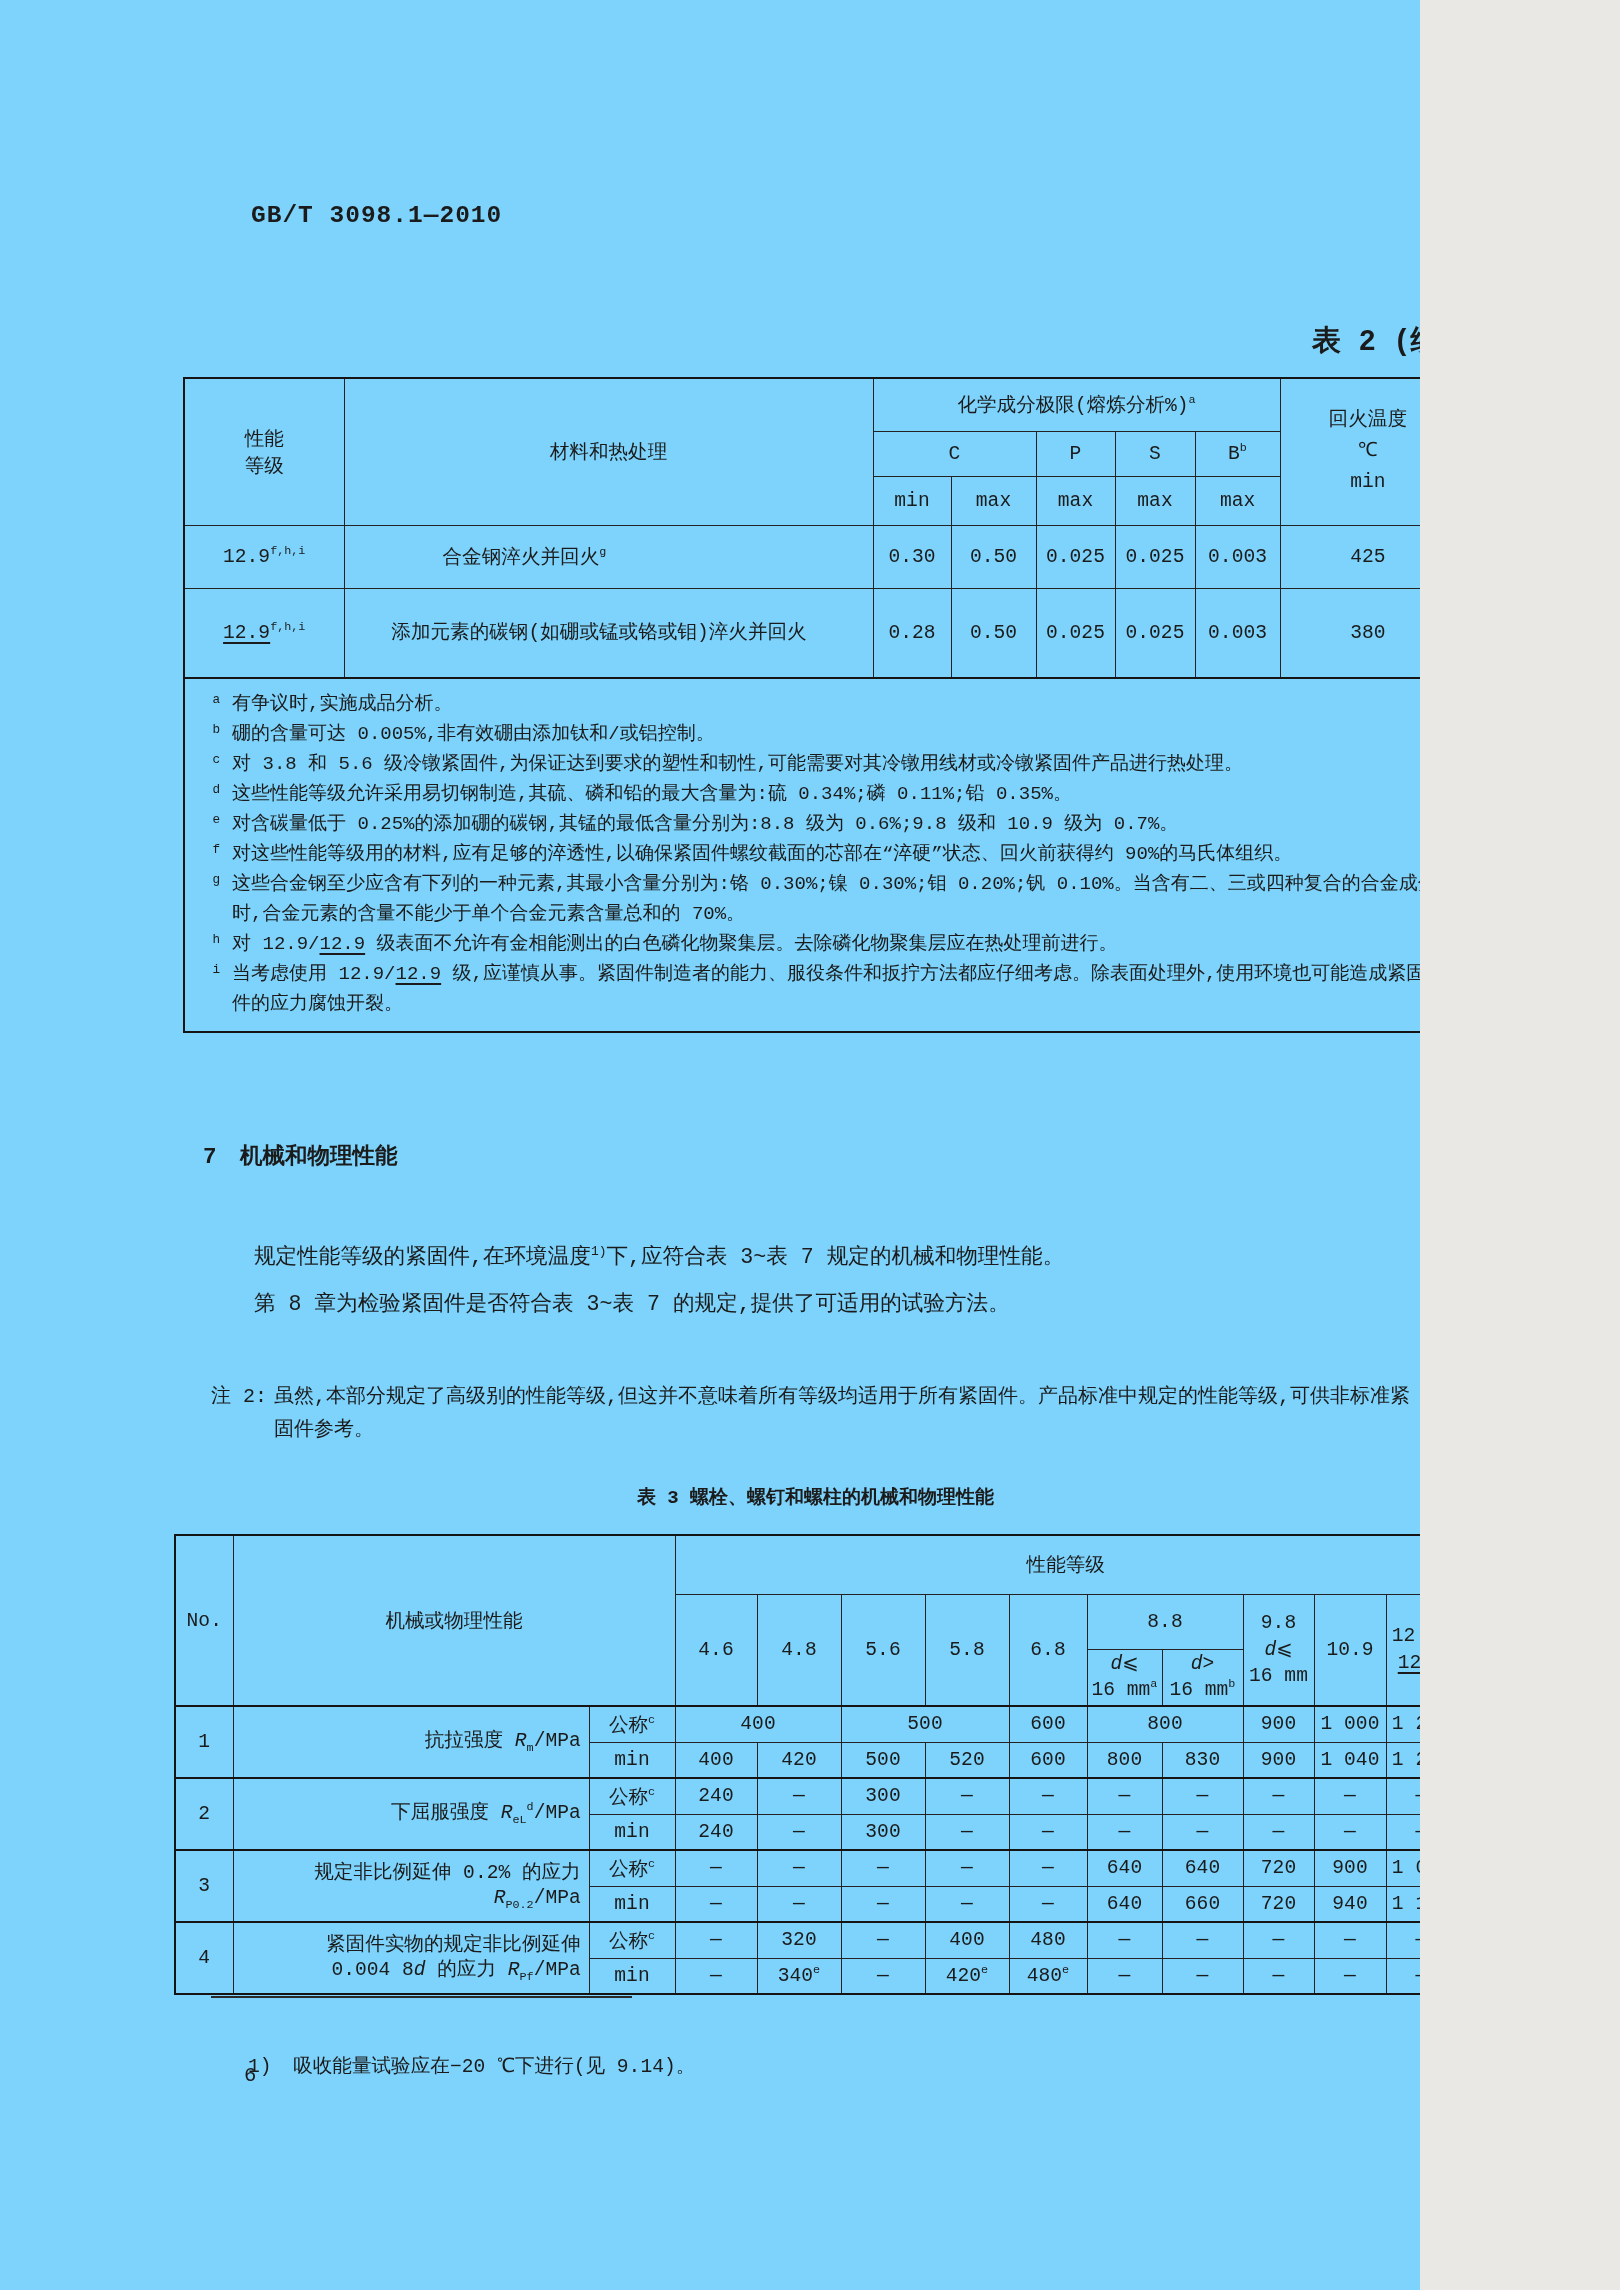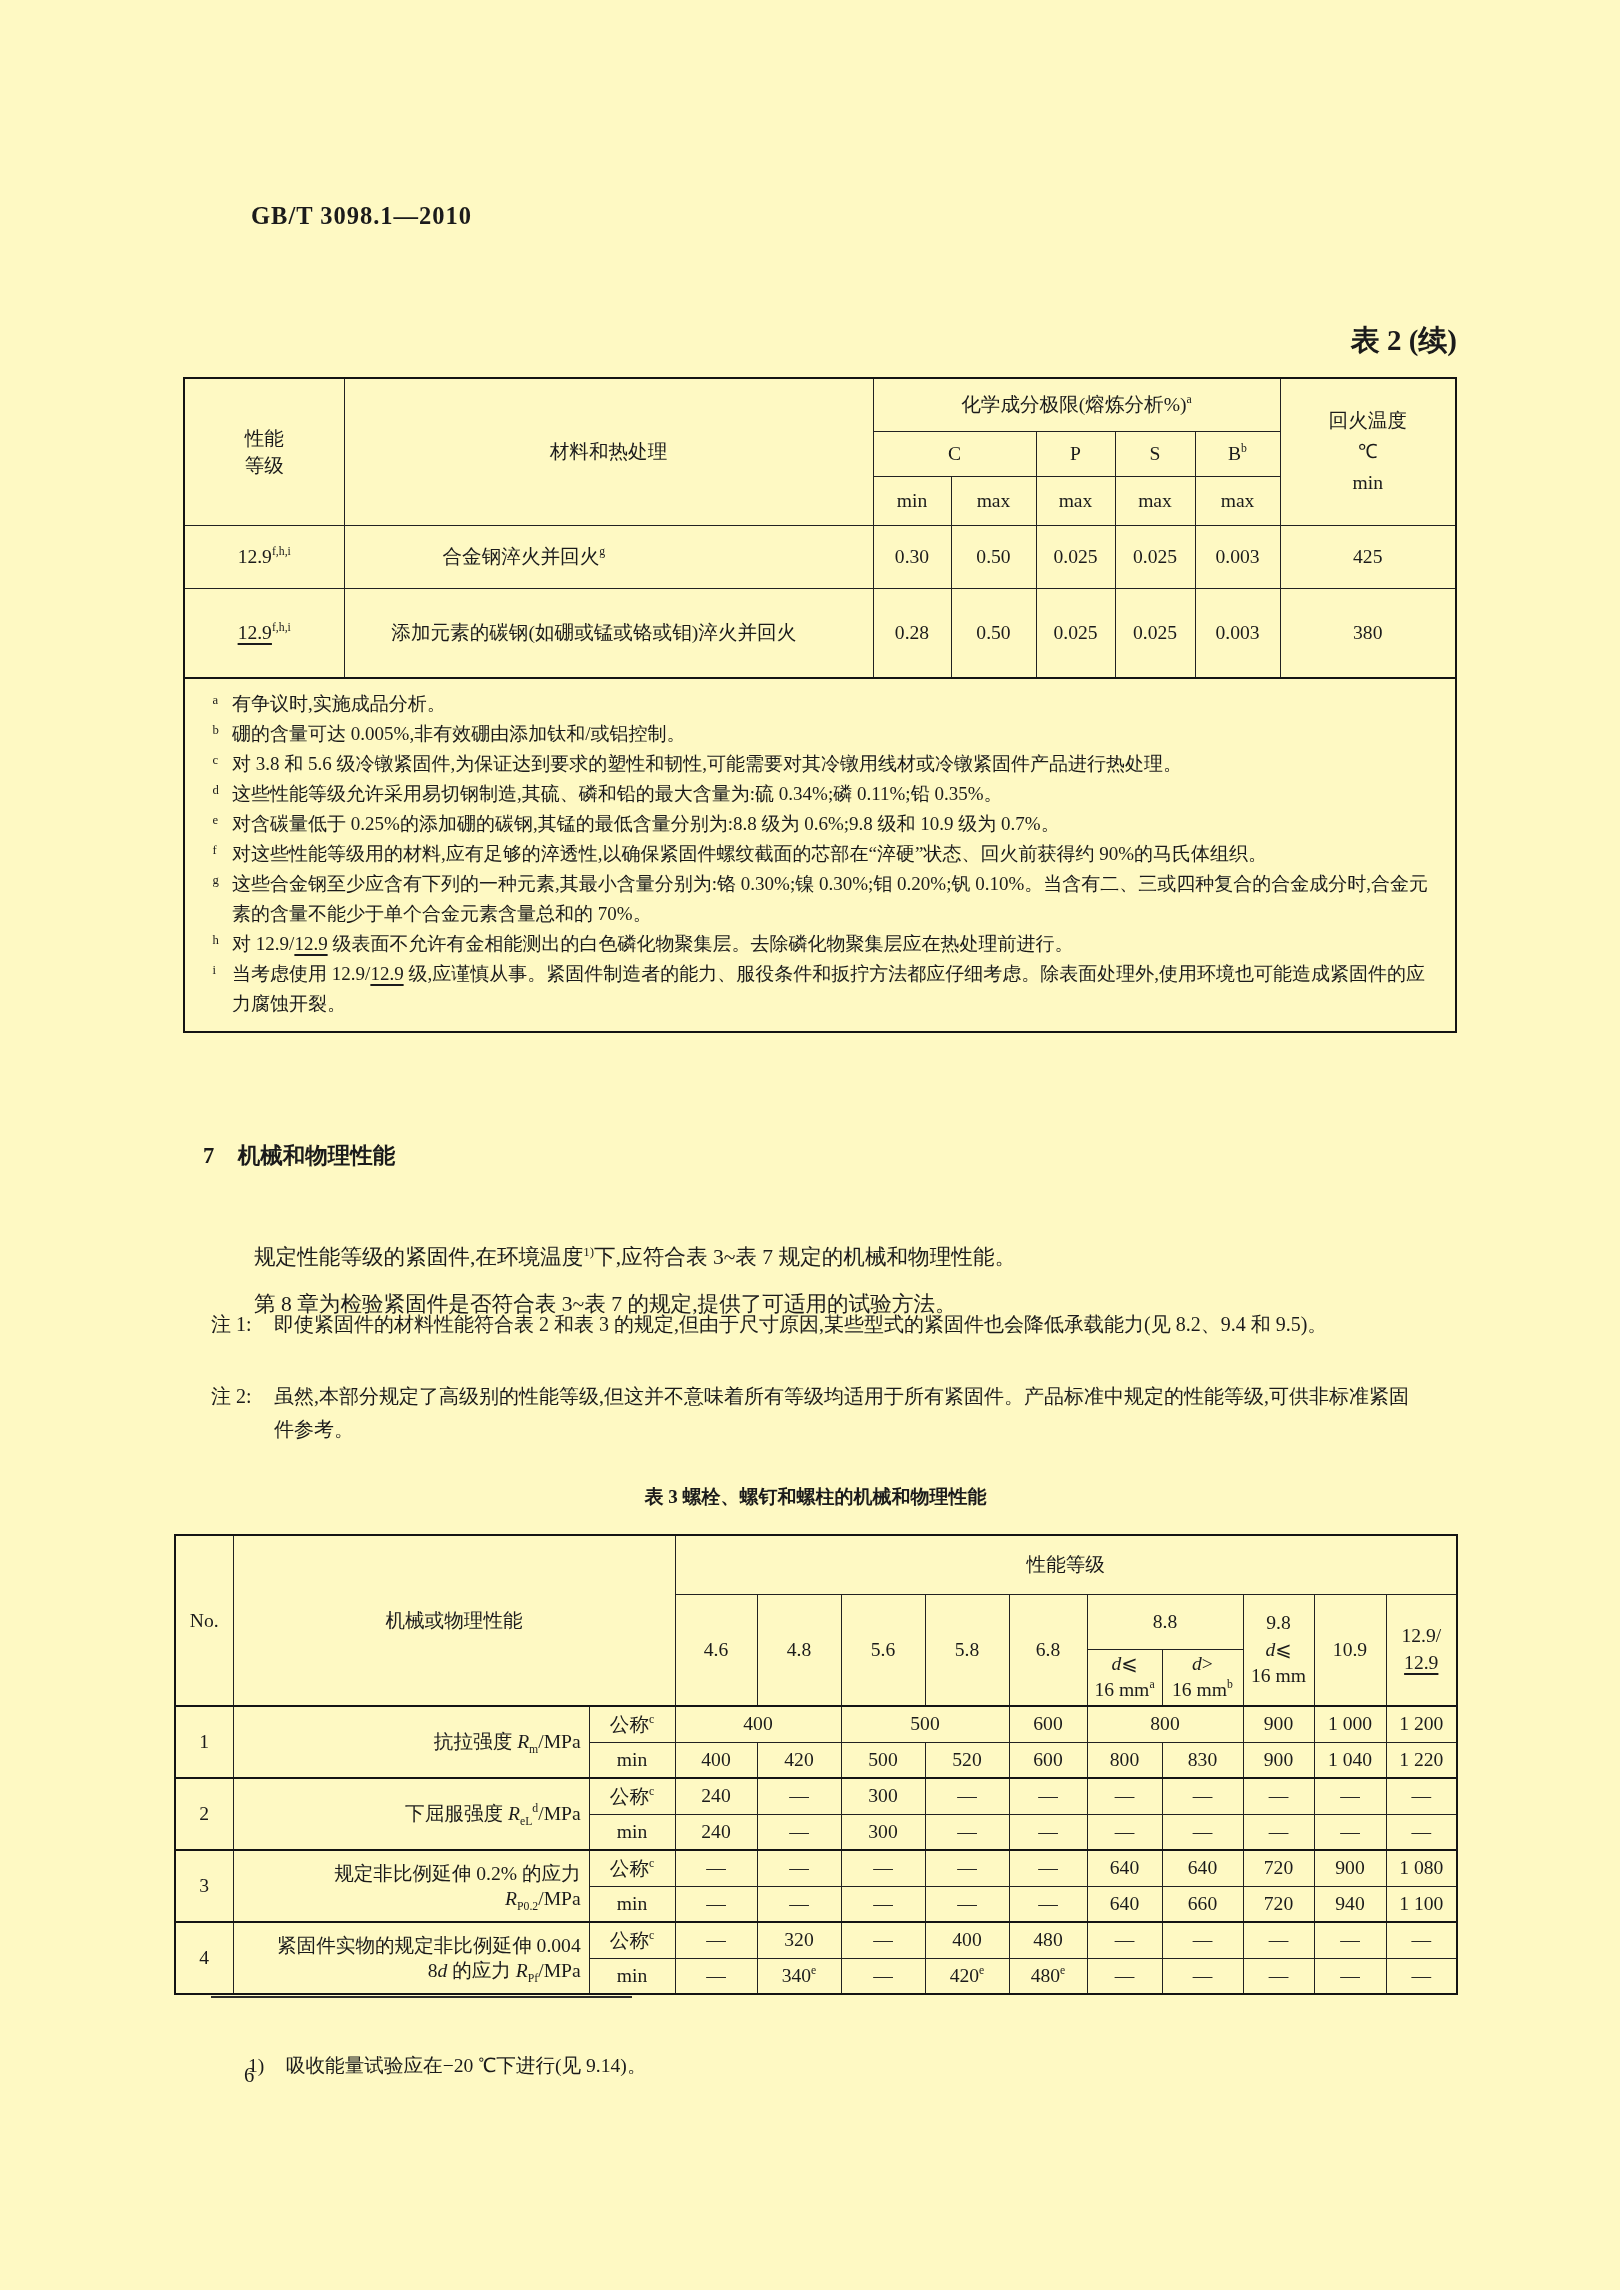--- a/index.html
+++ b/index.html
@@ -1,21 +1,21 @@
 <!DOCTYPE html>
 <html><head>
 <meta charset="utf-8">
 <style>
   html,body{margin:0;padding:0;}
   body{background:#e9e8e5;}
   .page{
     position:relative;
-    width:1620px;height:2291px;
-    background:#fef9c3;
-    font-family:Liberation Serif, serif;
+    width:1420px;height:2291px;
+    background:#7dd3fc;
+    font-family:Liberation Mono, monospace;
     color:#1b1b1b;
     overflow:hidden;
   }
   sup{font-size:60%;line-height:0;}
   sub{font-size:60%;line-height:0;}
   u{text-decoration:underline;text-decoration-thickness:1.5px;text-underline-offset:3.9px;}
   i{font-style:italic;}
 
   .doc-header{
     position:absolute;left:251px;top:202px;
@@ -173,24 +173,20 @@
   </tbody>
     </table>
 
   <div class="sec7">
     <span class="secnum">7</span><span>机械和物理性能</span>
   </div>
 
   <p class="para para1">规定性能等级的紧固件,在环境温度<sup>1)</sup>下,应符合表 3~表 7 规定的机械和物理性能。</p>
   <p class="para para2">第 8 章为检验紧固件是否符合表 3~表 7 的规定,提供了可适用的试验方法。</p>
 
-  <div class="note note1">
-    <span class="note-label">注 1:</span>
-    <span class="note-body">即使紧固件的材料性能符合表 2 和表 3 的规定,但由于尺寸原因,某些型式的紧固件也会降低承载能力(见 8.2、9.4 和 9.5)。</span>
-  </div>
   <div class="note note2">
     <span class="note-label">注 2:</span>
     <span class="note-body">虽然,本部分规定了高级别的性能等级,但这并不意味着所有等级均适用于所有紧固件。产品标准中规定的性能等级,可供非标准紧固件参考。</span>
   </div>
 
   <div class="t3-title">表 3  螺栓、螺钉和螺柱的机械和物理性能</div>
 
   <table class="t3">
     <colgroup>
       <col style="width:58px">

